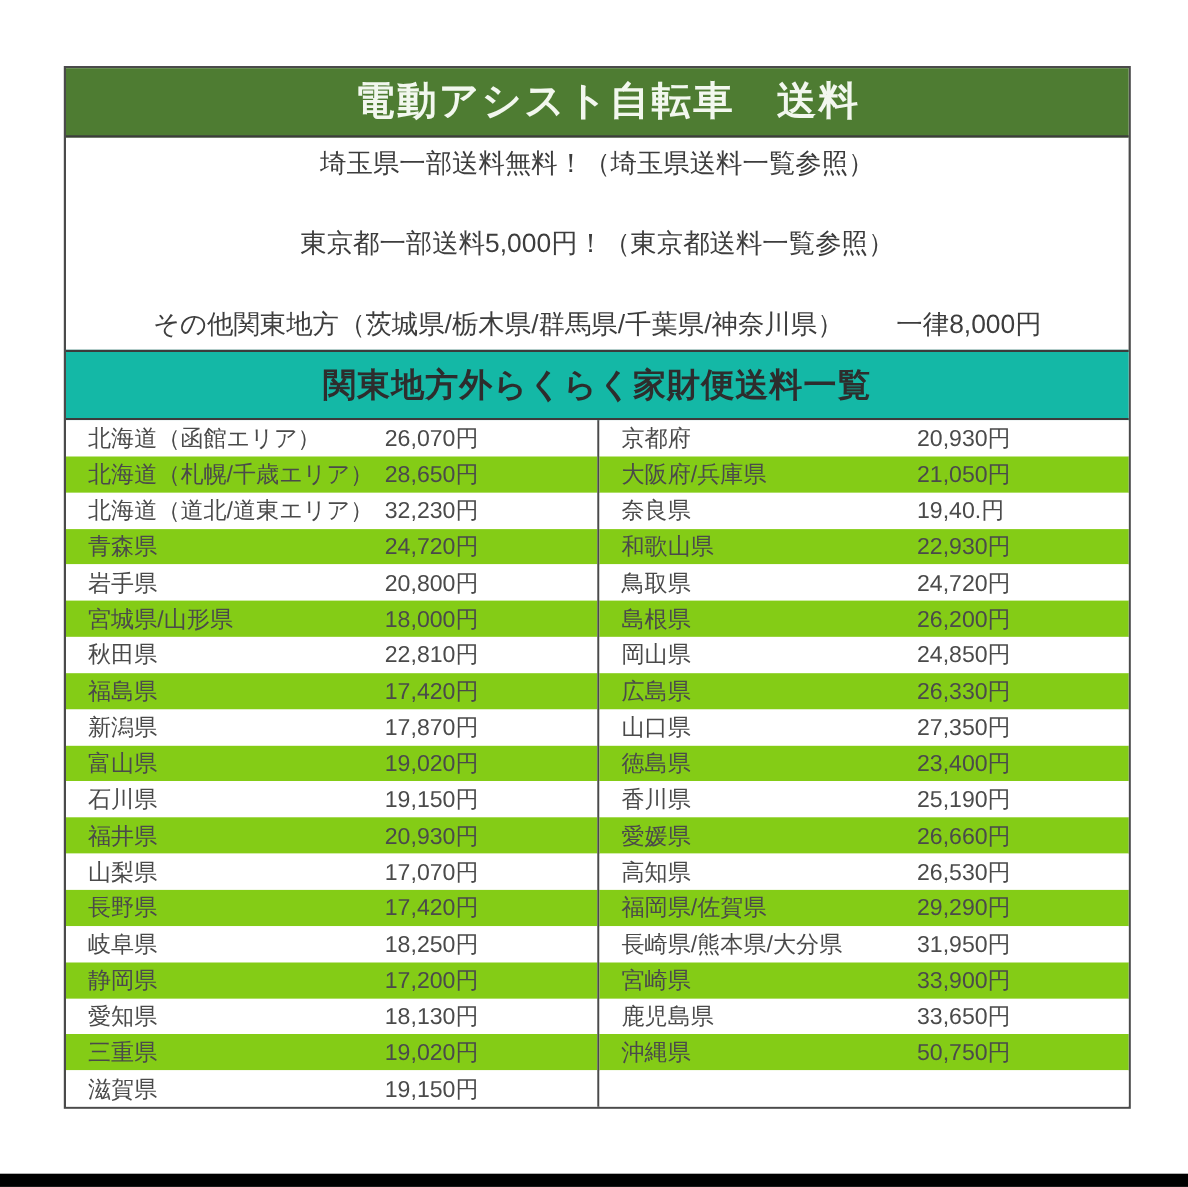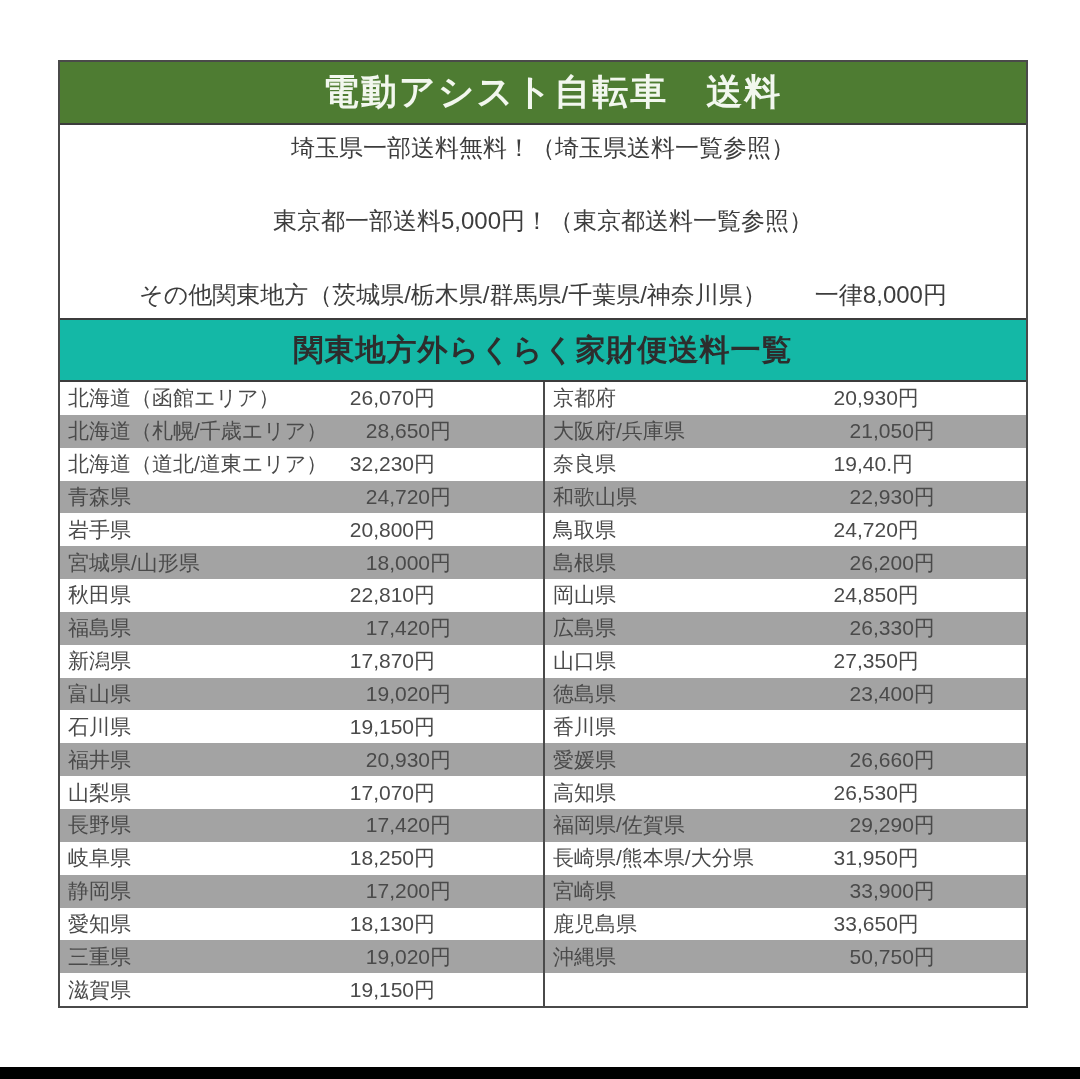--- a/index.html
+++ b/index.html
@@ -71,25 +71,25 @@
     flex-direction: column;
   }
   .fee-col.right { border-left: 2px solid #4a4a4a; box-sizing: border-box; }
   .trow {
     flex: 1;
     display: flex;
     align-items: center;
     font-size: 21px;
     color: #4a4a4a;
   }
-  .trow.gray { background: #a3a3a3; gap: 16px; }
+  .trow.gray { background: #84cc16; }
   .trow.white { background: #ffffff; }
   .cell-region {
     flex: 0 0 60%;
-    padding-left: 8px;
+    padding-left: 20px;
     box-sizing: border-box;
     white-space: nowrap;
     overflow: hidden;
   }
   .cell-price {
     flex: 0 0 40%;
     white-space: nowrap;
   }
   .bottom-bar {
     position: absolute;
@@ -231,20 +231,21 @@
           <div class="trow white">
             <div class="cell-region">山口県</div>
             <div class="cell-price">27,350円</div>
           </div>
           <div class="trow gray">
             <div class="cell-region">徳島県</div>
             <div class="cell-price">23,400円</div>
           </div>
           <div class="trow white">
             <div class="cell-region">香川県</div>
+            <div class="cell-price">25,190円</div>
           </div>
           <div class="trow gray">
             <div class="cell-region">愛媛県</div>
             <div class="cell-price">26,660円</div>
           </div>
           <div class="trow white">
             <div class="cell-region">高知県</div>
             <div class="cell-price">26,530円</div>
           </div>
           <div class="trow gray">

